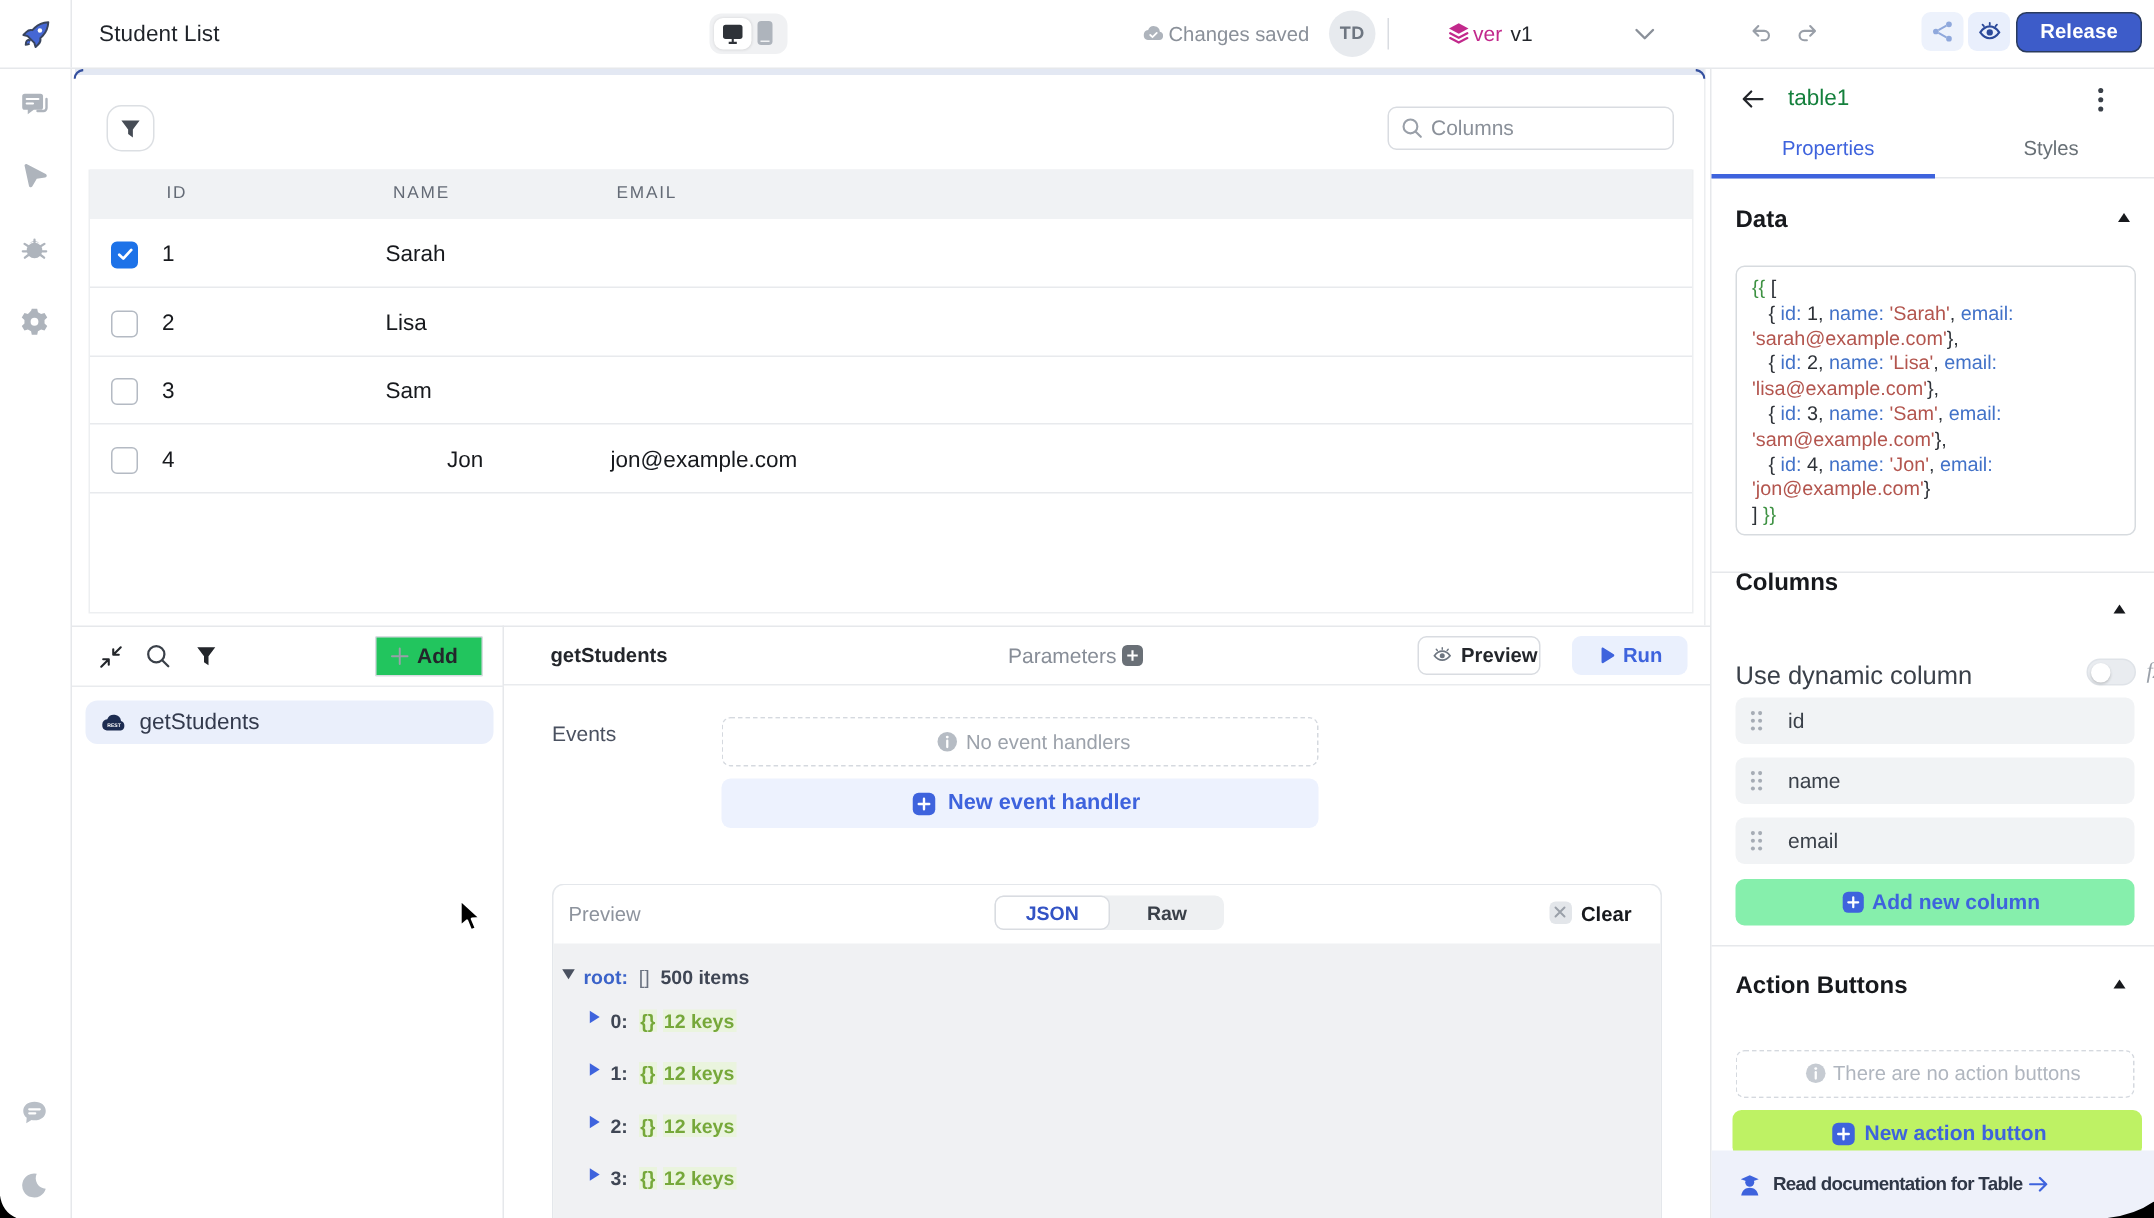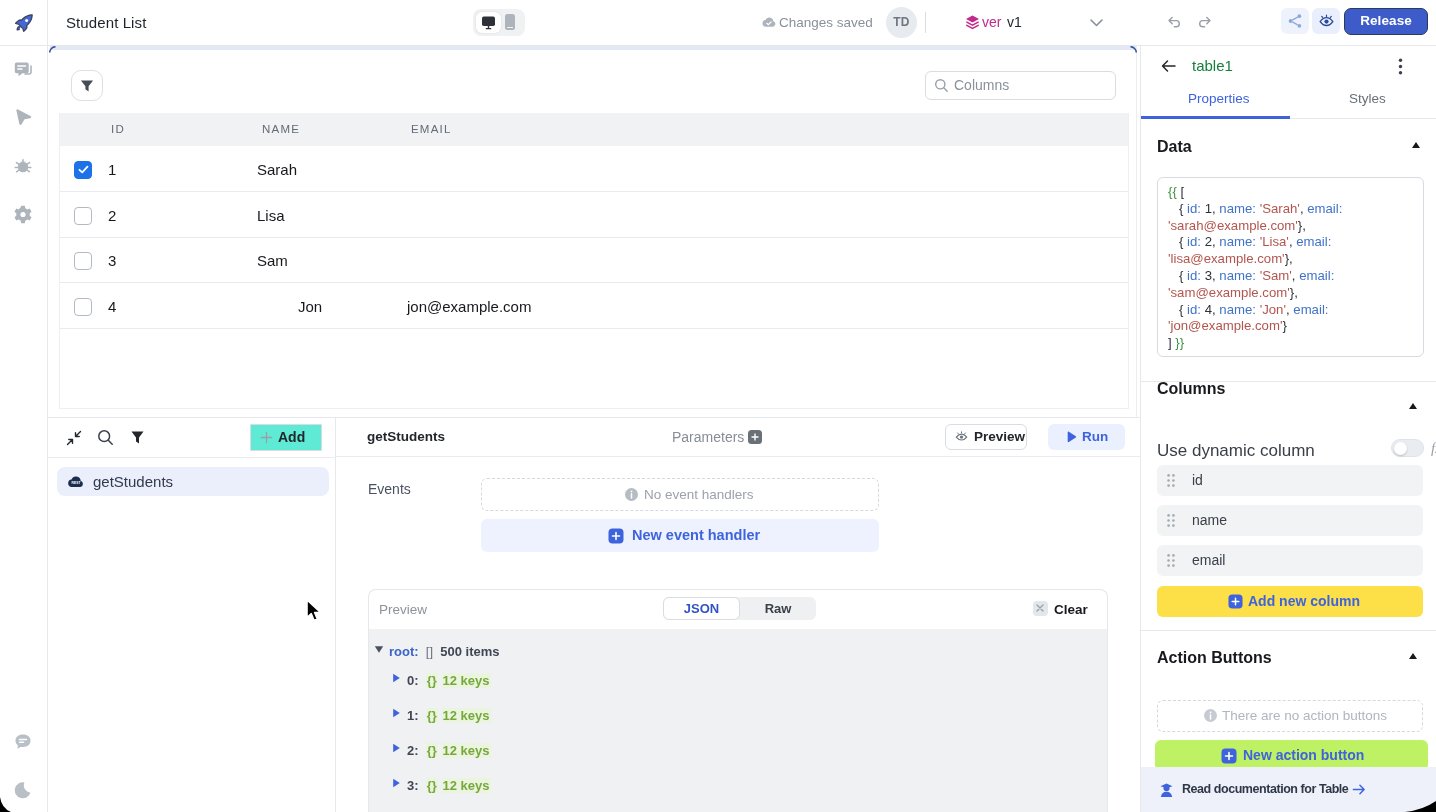--- a/index.html
+++ b/index.html
@@ -37,21 +37,21 @@
   #search-box span { position:absolute; left:28px; top:0; line-height:27px; font-size:14px; color:#8A9099; }
   #thead { left:60px; top:113px; width:1068px; height:33px; background:#F0F2F4; }
   .th { position:absolute; top:0; height:33px; line-height:33px; font-size:11.5px; font-weight:500; letter-spacing:1.2px; color:#646B76; }
   .trow { position:absolute; left:60px; width:1068px; height:46px; border-bottom:1px solid #E8EAED; }
   .cell { position:absolute; top:0; height:45px; line-height:45px; font-size:15px; color:#17191D; }
   .cbx { position:absolute; left:14px; top:14px; width:18px; height:18px; border-radius:4px; background:#fff; border:1.5px solid #B4BAC3; }
   .cbx.on { background:#1D72E8; border-color:#1D72E8; }
 
   
   #qlist { left:48px; top:417px; width:288px; height:395px; background:#fff; border-top:1px solid #E6E8EB; border-right:1px solid #E6E8EB; }
-  #add-btn { left:250px; top:424px; width:72px; height:27px; background:#5eead4; border:1px solid #D9DCE1; border-radius:1px; }
+  #add-btn { left:250px; top:424px; width:72px; height:27px; background:#22c55e; border:1px solid #D9DCE1; border-radius:1px; }
   #add-btn span { position:absolute; left:27px; top:0; line-height:25px; font-size:14px; font-weight:600; color:#23262B; }
   #qlist-divider { left:48px; top:457px; width:288px; height:1px; background:#E9EBEE; }
   #qitem { left:57px; top:467px; width:272px; height:29px; background:#EAEFFB; border-radius:8px; }
   #qitem span { position:absolute; left:36px; top:0; line-height:29px; font-size:15px; font-weight:500; color:#333A4D; }
 
   
   #qed { left:336px; top:417px; width:804px; height:395px; background:#fff; border-top:1px solid #E6E8EB; }
   #qed-hdr { left:336px; top:417px; width:804px; height:40px; border-bottom:1px solid #E9EBEE; }
   #qname { left:367px; top:417px; height:40px; line-height:40px; font-size:13.5px; font-weight:700; color:#23262B; }
   #params { left:672px; top:417px; height:40px; line-height:40px; font-size:14px; color:#878D97; }
@@ -92,21 +92,21 @@
 
   #codebox { left:1157px; top:177px; width:267px; height:180px; border:1px solid #D7DBDF; border-radius:6px; background:#fff; font-size:13.2px; line-height:16.8px; padding:6px 8px 0 10px; color:#2E3238; }
   .cgreen { color:#3D9142; }
   .cblue { color:#4272C8; }
   .cred { color:#B3554E; }
 
   .rp-div { position:absolute; left:1141px; width:295px; height:1px; background:#E6E8EB; }
   .chip { position:absolute; left:1157px; width:266px; height:31px; background:#F1F3F5; border-radius:6px; }
   .chip span { position:absolute; left:35px; top:0; line-height:31px; font-size:14px; color:#3A4049; }
   .bluebtn-txt { font-size:14px; font-weight:700; color:#3E63DD; }
-  #addcol { left:1157px; top:586px; width:266px; height:31px; background:#fde047; border-radius:6px; }
+  #addcol { left:1157px; top:586px; width:266px; height:31px; background:#86efac; border-radius:6px; }
   #ab-dash { left:1157px; top:700px; width:266px; height:32px; border:1px dashed #D5D9DF; border-radius:6px; }
   #ab-dash .ph { position:absolute; left:64px; top:0; line-height:30px; font-size:13.5px; color:#B0B6BF; }
   #ab-new { left:1155px; top:740px; width:273px; height:31px; background:#bef264; border-radius:6px; }
   #rp-footer { left:1141px; top:767px; width:295px; height:45px; background:#EEF1FA; }
   #rp-footer span { position:absolute; left:41px; top:0; line-height:45px; font-size:12.5px; font-weight:700; letter-spacing:-0.45px; color:#2F3747; }
 </style>
 </head>
 <body>
 
 <div class="abs" id="canvas"></div>

